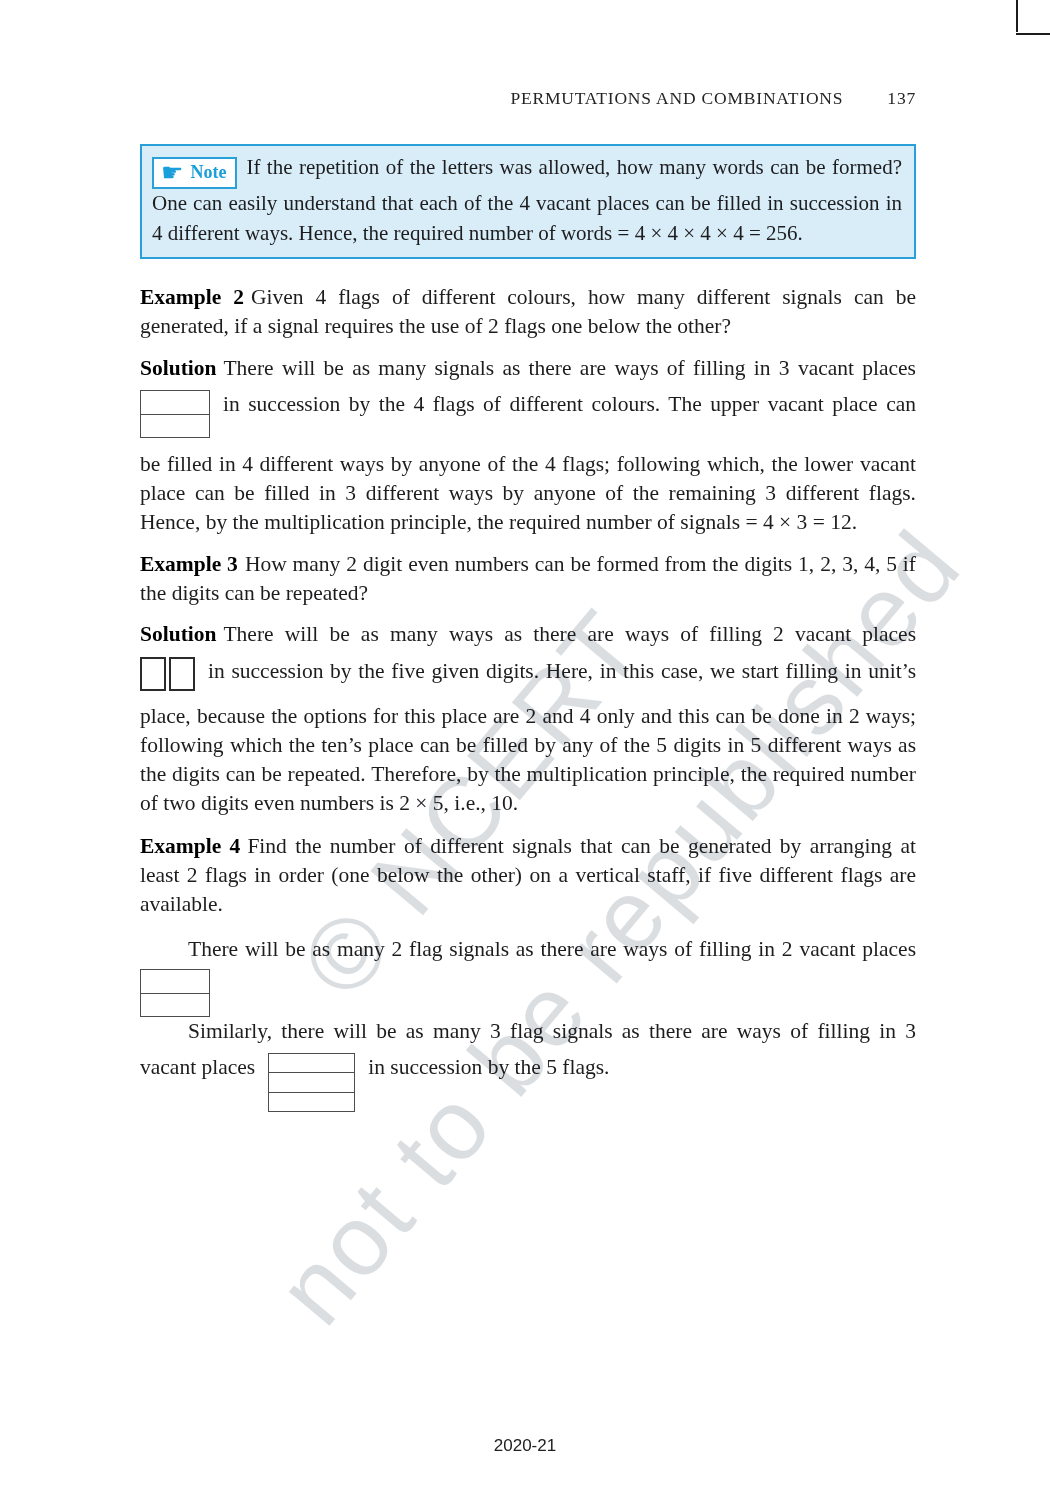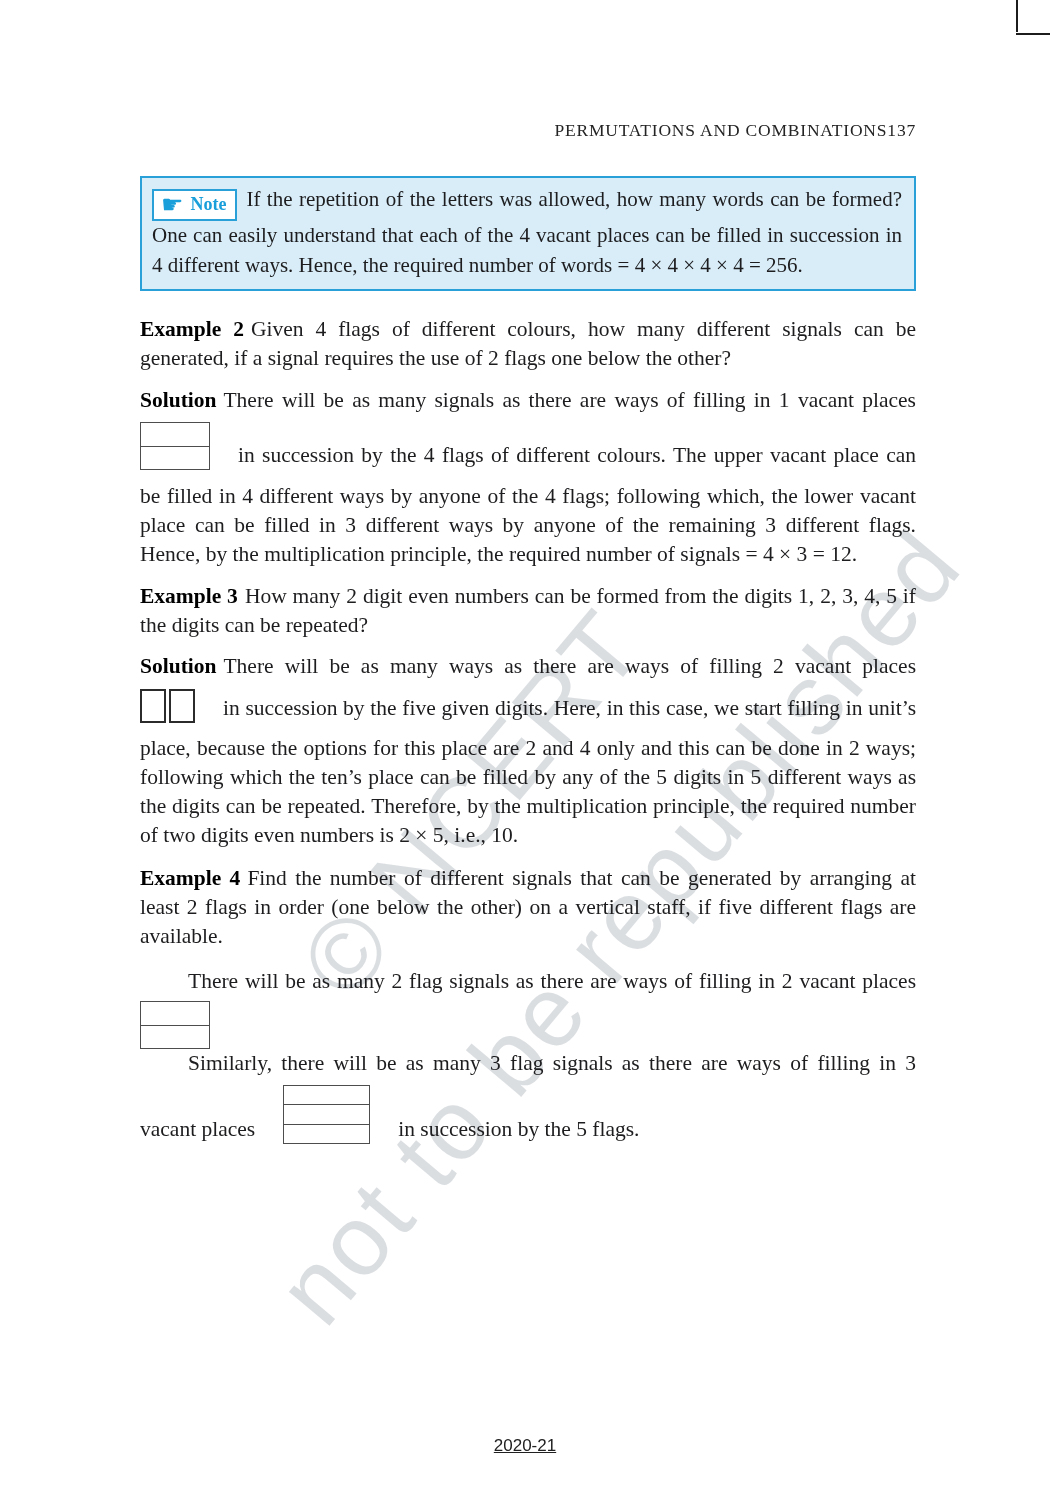--- a/index.html
+++ b/index.html
@@ -24,22 +24,22 @@
     pointer-events:none;
   }
 
   
   .cropv { position:absolute; left:1016px; top:0;    width:2px;  height:32px; background:#1c1c1c; z-index:3; }
   .croph { position:absolute; left:1016px; top:33px; width:34px; height:2px;  background:#1c1c1c; z-index:3; }
 
   .content { position:absolute; left:140px; top:0; width:776px; z-index:2; }
 
   .runhead {
-    display:flex; justify-content:flex-end; align-items:flex-end; 
-    margin-top:120px;
+    display:flex; justify-content:flex-end; align-items:flex-end; gap:44px;
+    margin-top:88px;
     font-size:17.5px; letter-spacing:0.8px; color:#242424;
   }
 
   .notebox {
     margin-top:35px;
     background:#d8edf8;
     border:2px solid #29a0d8;
     padding:7px 12px 9px 10px;
     font-size:21px; line-height:29.5px;
     text-align:justify;
@@ -51,36 +51,36 @@
     vertical-align:-7px;
   }
   .hand { color:#1a9fdb; font-size:25px; line-height:1; font-family:"DejaVu Sans",sans-serif; }
   .ntext { color:#1a9fdb; font-weight:bold; font-size:18px; line-height:1.1; }
 
   .para { margin:0; font-size:21.5px; line-height:29px; text-align:justify; }
   .fill { text-align-last:justify; }
   .indent { text-indent:48px; }
   .exlabel { color:#000000; font-weight:bold; margin-right:7px; }
 
-  .boxrow { display:flex; align-items:flex-end; gap:28px; }
+  .boxrow { display:flex; align-items:flex-start; gap:13px; }
   .boxrow .beside { flex:1; }
 
   .vbox { border:1px solid #4d4d4d; display:flex; flex-direction:column; flex-shrink:0; background:transparent; }
   .vbox .cell { flex:1; }
   .vbox .cell + .cell { border-top:1px solid #4d4d4d; }
   .vbox2 { width:68px; height:46px; }
   .vbox3 { width:85px; height:57px; }
   .sqpair { display:flex; gap:3px; flex-shrink:0; }
   .sq { width:22px; height:30px; border:2px solid #2b2b2b; }
 
   .footer {
     position:absolute; top:1436px; left:0; width:1050px;
     text-align:center; z-index:2;
     font-family:"Liberation Sans","DejaVu Sans",sans-serif;
-    font-size:17px; color:#212121;text-decoration:underline;
+    font-size:17px; color:#212121;
   }
 </style>
 </head>
 <body>
 
 <div class="watermark">
   <div>© NCERT</div>
   <div>not to be republished</div>
 </div>
 
@@ -98,21 +98,21 @@
     <span class="notelabel">
       <span class="hand">☛</span>
       <span class="ntext">Note</span>
     </span><span>If the repetition of the letters was allowed, how many words can be formed? One can easily understand that each of the 4 vacant places can be filled in succession in 4 different ways. Hence, the required number of words = 4 × 4 × 4 × 4 = 256.</span>
   </div>
 
   <p class="para" style="margin-top:24px">
     <span class="exlabel">Example 2</span><span>Given 4 flags of different colours, how many different signals can be generated, if a signal requires the use of 2 flags one below the other?</span>
   </p>
   <p class="para fill" style="margin-top:13px">
-    <span class="exlabel">Solution</span><span>There will be as many signals as there are ways of filling in 1 vacant places</span>
+    <span class="exlabel">Solution</span><span>There will be as many signals as there are ways of filling in 3 vacant places</span>
   </p>
   <div class="boxrow" style="margin-top:7px">
     <div class="vbox vbox2">
       <div class="cell"></div>
       <div class="cell"></div>
     </div>
     <p class="para beside fill">in succession by the 4 flags of different colours. The upper vacant place can</p>
   </div>
   <p class="para" style="margin-top:12px">be filled in 4 different ways by anyone of the 4 flags; following which, the lower vacant place can be filled in 3 different ways by anyone of the remaining 3 different flags. Hence, by the multiplication principle, the required number of signals = 4 × 3 = 12.</p>
 

